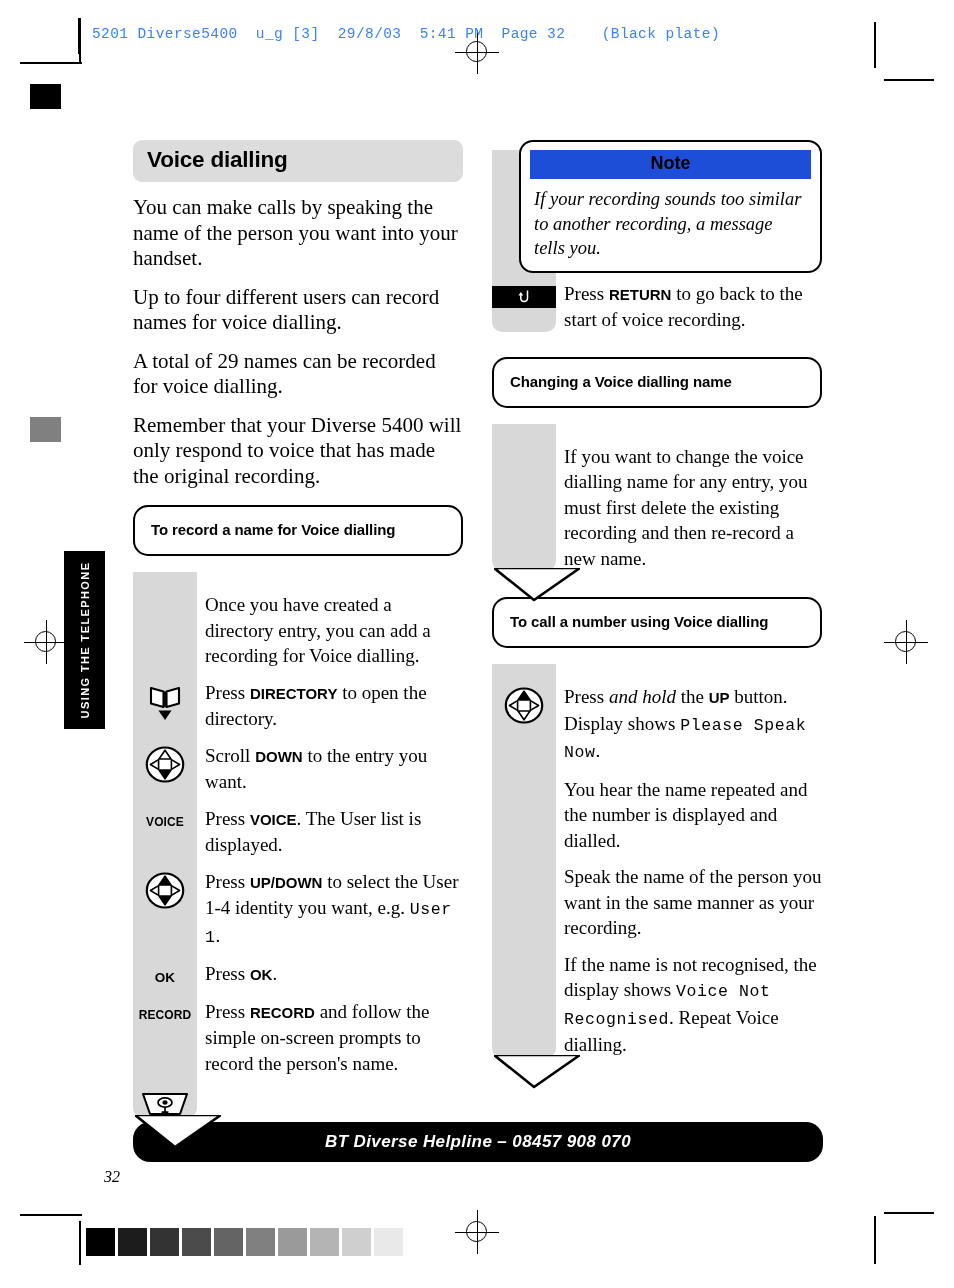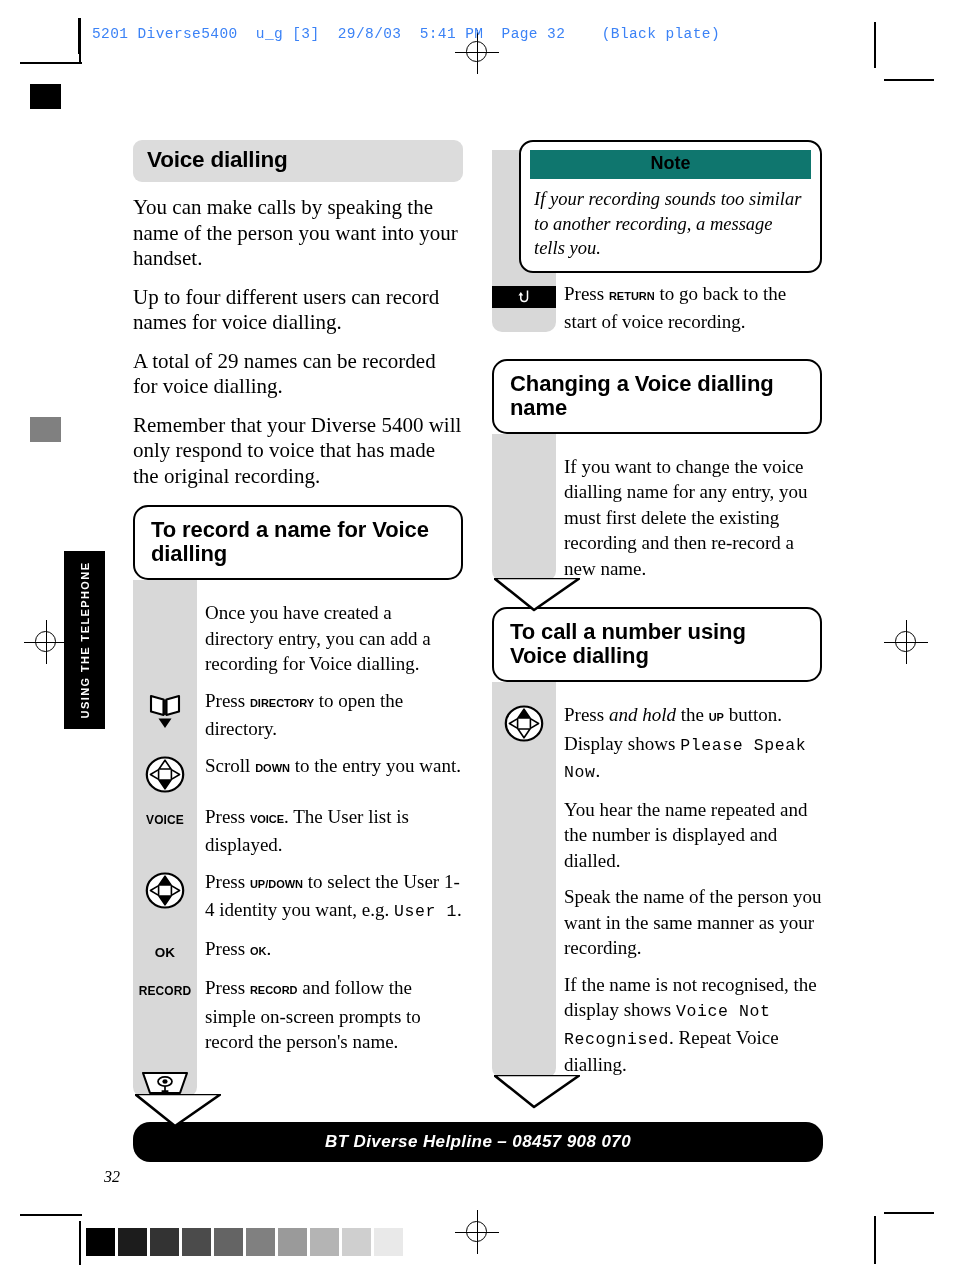--- a/index.html
+++ b/index.html
@@ -38,48 +38,48 @@
   .banner h1{margin:0;font-family:"Liberation Sans",sans-serif;font-size:22.5px;
              font-weight:700;letter-spacing:-.2px;}
 
   p.body{margin:0 0 13px 0;font-size:21px;line-height:25.5px;}
   p.body:last-child{margin-bottom:0;}
 
   
   .bubble-wrap{position:relative;margin-bottom:0;}
   .bubble{border:2.4px solid #000;border-radius:15px;background:#fff;
           padding:11px 16px 12px 16px;position:relative;z-index:3;}
-  .bubble h2{margin:0;font-family:"Liberation Sans",sans-serif;font-size:22px;
+  .bubble h2{margin:0;font-family:"Liberation Sans",sans-serif;font-size:15px;
              font-weight:700;line-height:24px;letter-spacing:-.1px;}
   .tail{position:absolute;left:2px;top:100%;margin-top:-3px;width:86px;height:34px;z-index:4;}
 
   
   .strip{position:relative;}
   .strip-bg{position:absolute;left:0;top:0;width:64px;bottom:0;background:#d8d8d8;
             border-radius:0 0 10px 10px;z-index:1;}
-  .steps{position:relative;z-index:2;padding-top:20px;}
+  .steps{position:relative;z-index:2;padding-top:20px;margin-top:16px;}
   .step{display:flex;align-items:flex-start;margin-bottom:11px;}
   .step:last-child{margin-bottom:0;}
   .step-icon{width:64px;flex:0 0 64px;display:flex;justify-content:center;
              align-items:flex-start;padding-top:3px;}
   .step-txt{flex:1;padding-left:8px;font-size:19px;line-height:25.5px;}
-  .step-txt b{font-family:"Liberation Sans",sans-serif;font-weight:700;font-size:11px;}
+  .step-txt b{font-family:"Liberation Sans",sans-serif;font-weight:700;font-size:15px;}
   .step-txt i{font-style:italic;}
   .lcd{font-family:"Liberation Mono",monospace;font-size:16.5px;letter-spacing:.6px;}
 
   .keylabel{font-family:"Liberation Sans",sans-serif;font-weight:700;font-size:13.5px;
             letter-spacing:.1px;padding-top:6px;white-space:nowrap;}
   .keylabel.small{font-size:12px;}
 
   
   .noteshadow{position:absolute;left:0;top:10px;width:64px;height:182px;background:#d8d8d8;
               border-radius:0 0 10px 10px;z-index:1;}
   .notebox{position:relative;z-index:2;margin-left:27px;border:2.4px solid #000;
            border-radius:14px;background:#fff;padding:8px 9px 10px 9px;}
-  .notehdr{background:#0f766e;text-align:center;font-family:"Liberation Sans",sans-serif;
+  .notehdr{background:#1d4ed8;text-align:center;font-family:"Liberation Sans",sans-serif;
            font-weight:700;font-size:18px;padding:3px 0 5px 0;}
   .notebody{font-style:italic;font-size:18.5px;line-height:24.5px;padding:8px 4px 0 4px;}
 
   .return-row{display:flex;align-items:flex-start;position:relative;z-index:2;margin-top:8px;}
   .return-key{width:64px;flex:0 0 64px;height:22px;background:#000;margin-top:5px;
               display:flex;align-items:center;justify-content:center;}
 
   
   .footer{position:absolute;left:133px;top:1122px;width:690px;height:40px;background:#000;
           border-radius:17px;display:flex;align-items:center;justify-content:center;}

